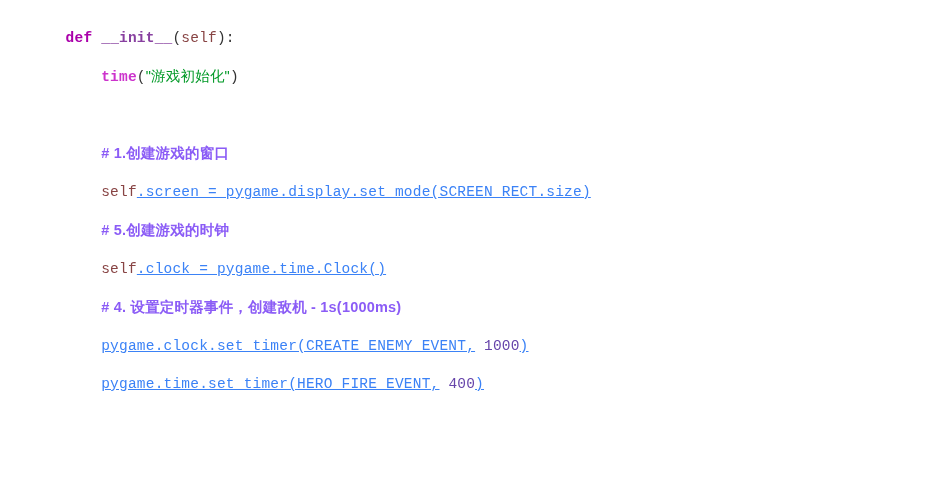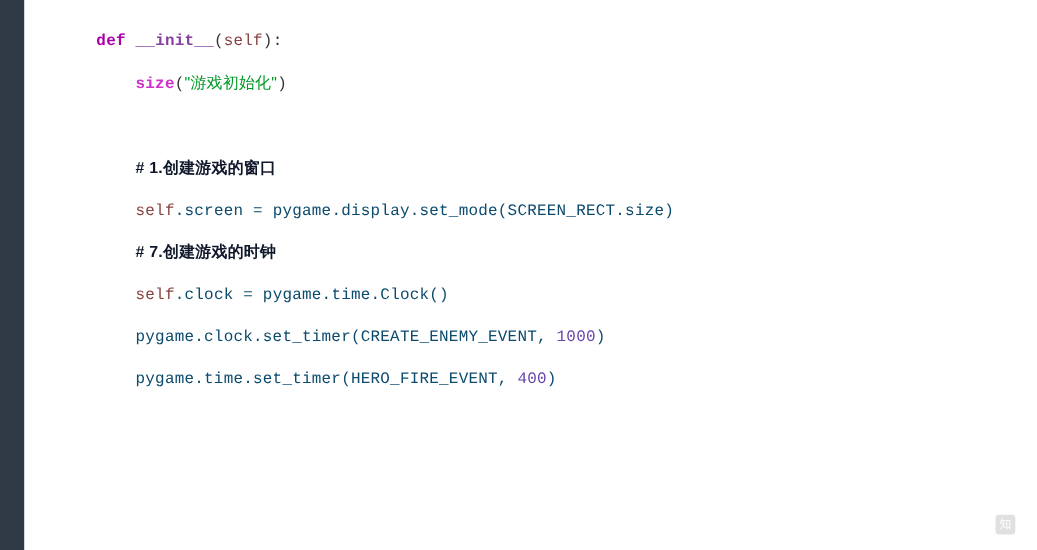--- a/index.html
+++ b/index.html
@@ -1,45 +1,46 @@
 <!DOCTYPE html>
 <html><head>
 <meta charset="utf-8">
 <style>
-  * { margin: 0; padding: 0; box-sizing: border-box; }
+  * { margin: 0; padding: 0; box-sizing: border-box; flex-direction: column; }
   html, body { width: 943px; height: 500px; background: #fff; font-family: Consolas, Menlo, "Courier New", monospace; font-size: 14.5px; line-height: 19px; overflow: hidden; }
   .page { display: flex; width: 100%; height: 100%; }
   .sidebar { width: 22px; height: 100%; background: #2f3a44; }
   .code { flex: 1; padding: 10px 0 10px 30px; white-space: pre; color: #333; letter-spacing: 0.2px; position: relative; }
   .kw { color: #aa00aa; font-weight: bold; }
   .self { color: #884444; }
   .dund { color: #8840a0; font-weight: bold; }
   .mag { color: #cc33cc; font-weight: bold; }
   .str { color: #009926; }
-  .cmt { color: #0f172a; font-weight: bold; }
-  .id { color: #0c4a6e; }
+  .cmt { color: #8b5cf6; font-weight: bold; }
+  .id { color: #3b82f6; text-decoration: underline; }
   .num { color: #6644aa; }
   .watermark { position: absolute; right: 20px; bottom: 14px; color: #ccc; font-family: "Microsoft YaHei", sans-serif; font-size: 15px; display: flex; align-items: center; gap: 6px; opacity: 0.9; }
   .zhlogo { width: 18px; height: 18px; background: #ddd; border-radius: 3px; display:flex; align-items:center; justify-content:center; font-size:11px; color:#fff; }
   .hanzi { font-family: "Microsoft YaHei", "SimHei", sans-serif; }
   .blank { height: 19px; }
 </style>
 </head>
 <body>
 
 <div class="page">
   <div class="sidebar"></div>
   <div class="code">
 <div><span>    </span><span class="kw">def</span> <span class="dund">__init__</span>(<span class="self">self</span><span>):</span></div>
-<div><span>        </span><span class="mag">size</span><span>(</span><span class="str hanzi">"游戏初始化"</span><span>)</span></div>
+<div><span>        </span><span class="mag">time</span><span>(</span><span class="str hanzi">"游戏初始化"</span><span>)</span></div>
 <div class="blank"></div>
 <div><span>        </span><span class="cmt hanzi"># 1.创建游戏的窗口</span></div>
 <div><span>        </span><span class="self">self</span><span class="id">.screen = pygame.display.set_mode(SCREEN_RECT.size)</span></div>
-<div><span>        </span><span class="cmt hanzi"># 7.创建游戏的时钟</span></div>
+<div><span>        </span><span class="cmt hanzi"># 5.创建游戏的时钟</span></div>
 <div><span>        </span><span class="self">self</span><span class="id">.clock = pygame.time.Clock()</span></div>
+<div><span>        </span><span class="cmt hanzi"># 4. 设置定时器事件，创建敌机 - 1s(1000ms)</span></div>
 <div><span>        </span><span class="id">pygame.clock.set_timer(CREATE_ENEMY_EVENT,</span><span class="num"> 1000</span><span class="id">)</span></div>
 <div><span>        </span><span class="id">pygame.time.set_timer(HERO_FIRE_EVENT,</span><span class="num"> 400</span><span class="id">)</span></div>
 <div class="blank"></div>
 
 
 
 
 
 
 

